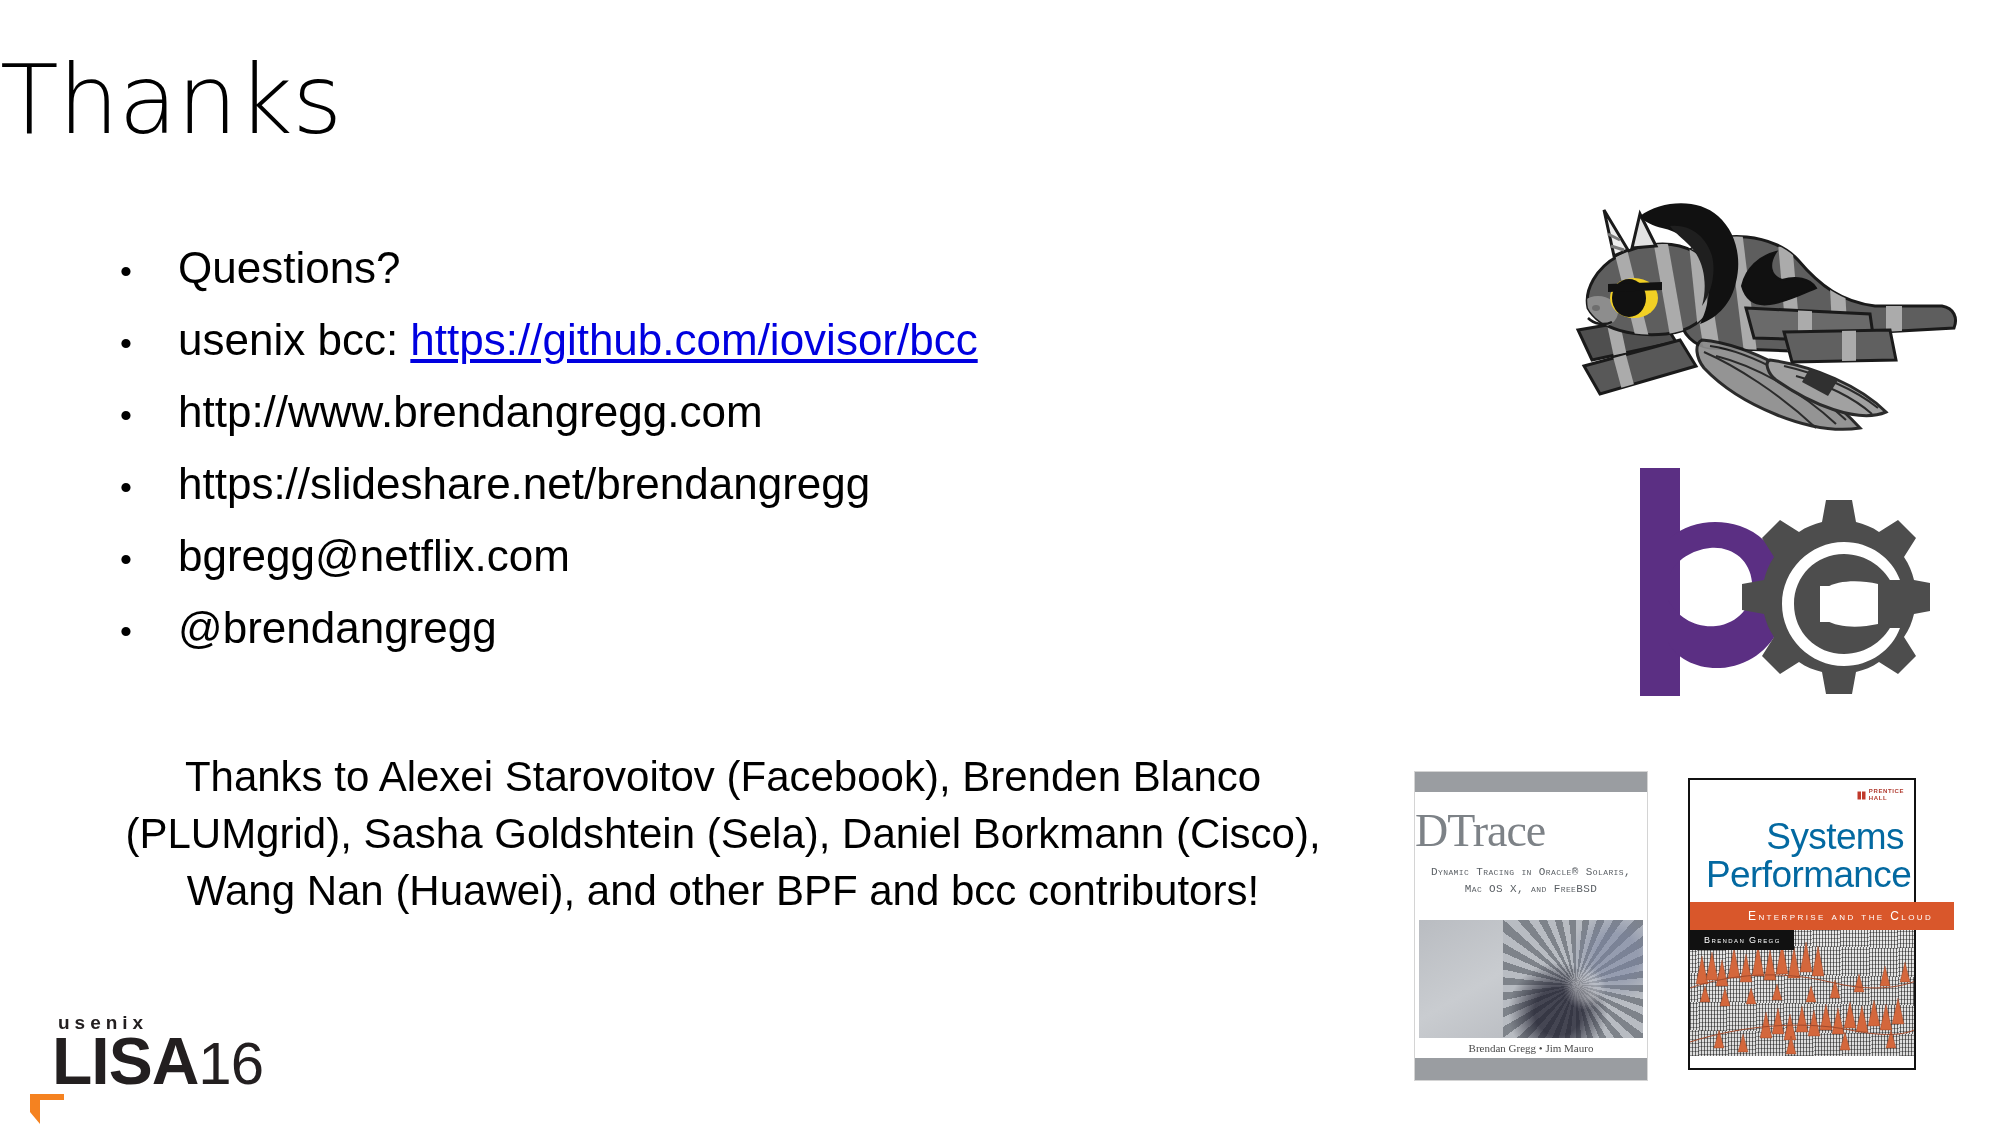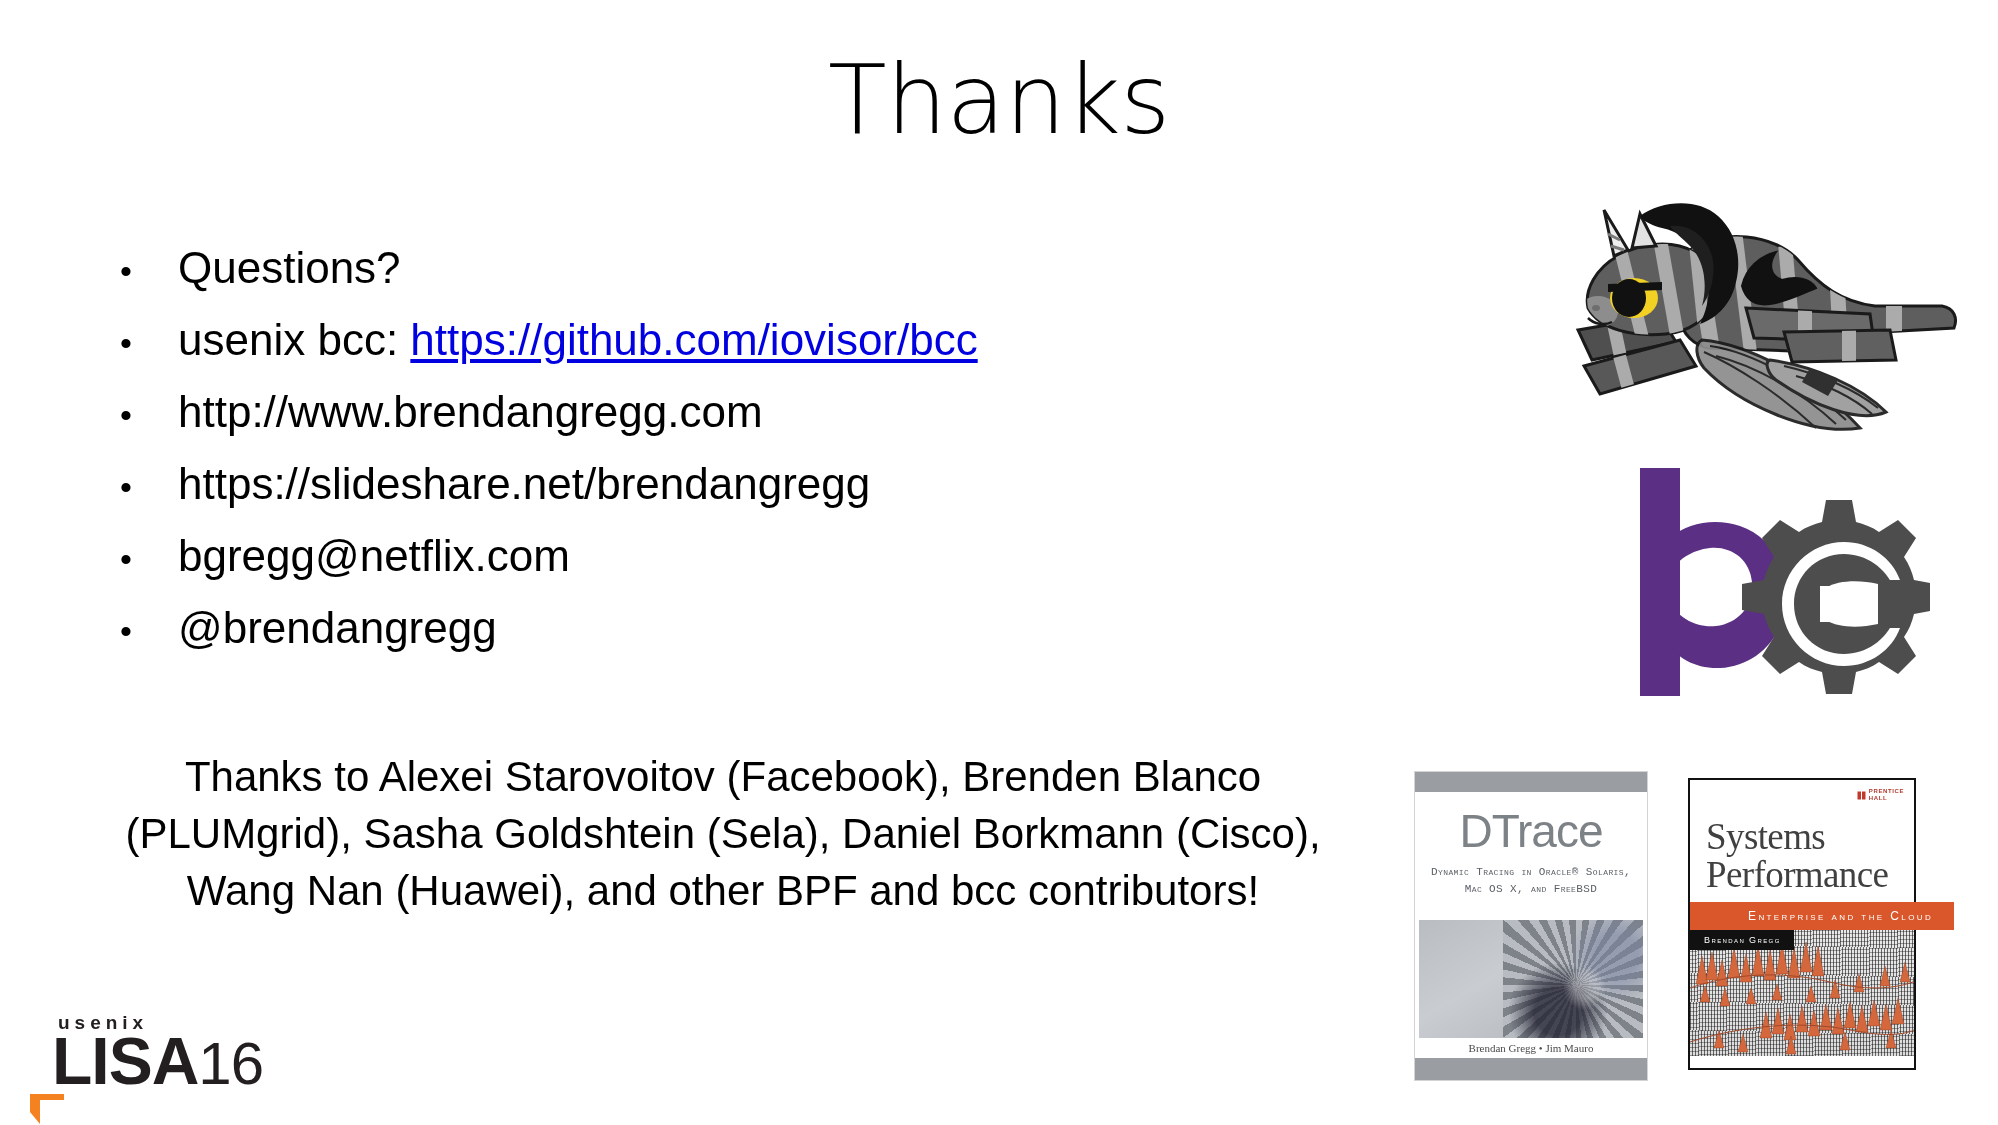--- a/index.html
+++ b/index.html
@@ -15,21 +15,20 @@
     font-family: "Liberation Sans", sans-serif;
     color: #000000;
   }
 
   
   .slide-title {
     position: absolute;
     top: 48px;
     left: 0;
     width: 1998px;
-    text-align: center;
     font-family: "DejaVu Sans", sans-serif;
     font-weight: 300;
     font-size: 96px;
     letter-spacing: -0.5px;
     line-height: 1.1;
     color: #000000;
     white-space: nowrap;
   }
 
   
@@ -167,22 +166,21 @@
   .dt-band-bottom {
     position: absolute; left: 0; bottom: 0; width: 100%; height: 22px;
     background: #9a9da1;
   }
   .dt-white {
     position: absolute; left: 4px; top: 20px; right: 4px; height: 124px;
     background: #ffffff;
   }
   .dt-title {
     position: absolute; left: 0; top: 36px; width: 100%;
-    text-align: center;
-    font-family: Liberation Sans, sans-serif;
+    font-family: Liberation Serif, serif;
     font-size: 46px; font-weight: 400; color: #7d8287;
     letter-spacing: -1px; line-height: 46px;
   }
   .dt-sub {
     position: absolute; left: 10px; top: 92px; right: 10px;
     text-align: center;
     font-family: Liberation Mono, monospace;
     font-size: 11px; font-variant: small-caps; letter-spacing: 0.4px;
     color: #5a5f64; line-height: 17px;
   }
@@ -225,23 +223,23 @@
     background-blend-mode: normal;
     box-shadow: inset 0 0 0 0.5px #ffffff;
   }
   .sp-ph-text {
     font-family: "Liberation Sans", sans-serif;
     font-size: 6px; font-weight: 700; letter-spacing: 0.6px;
     color: #b03a2e; line-height: 7px; text-align: left;
   }
   .sp-title {
     position: absolute; left: 16px; top: 38px; right: 10px;
-    font-family: Liberation Serif, serif;
-    font-size: 37px; font-weight: 400; color: #404040;
-    line-height: 38px; letter-spacing: -0.6px;
+    font-family: Liberation Sans, sans-serif;
+    font-size: 37px; font-weight: 400; color: #0369a1;
+    line-height: 38px; letter-spacing: -0.6px; text-align: right;
   }
   .sp-orange {
     position: absolute; left: 0; top: 122px; width: 100%; height: 28px;
     background: #d9572b;
     display: flex; align-items: center; padding-left: 40px;
   }
   .sp-orange-text {
     padding-left: 18px;
     font-family: "Liberation Sans", sans-serif;
     font-size: 12px; font-variant: small-caps; letter-spacing: 2.4px;

